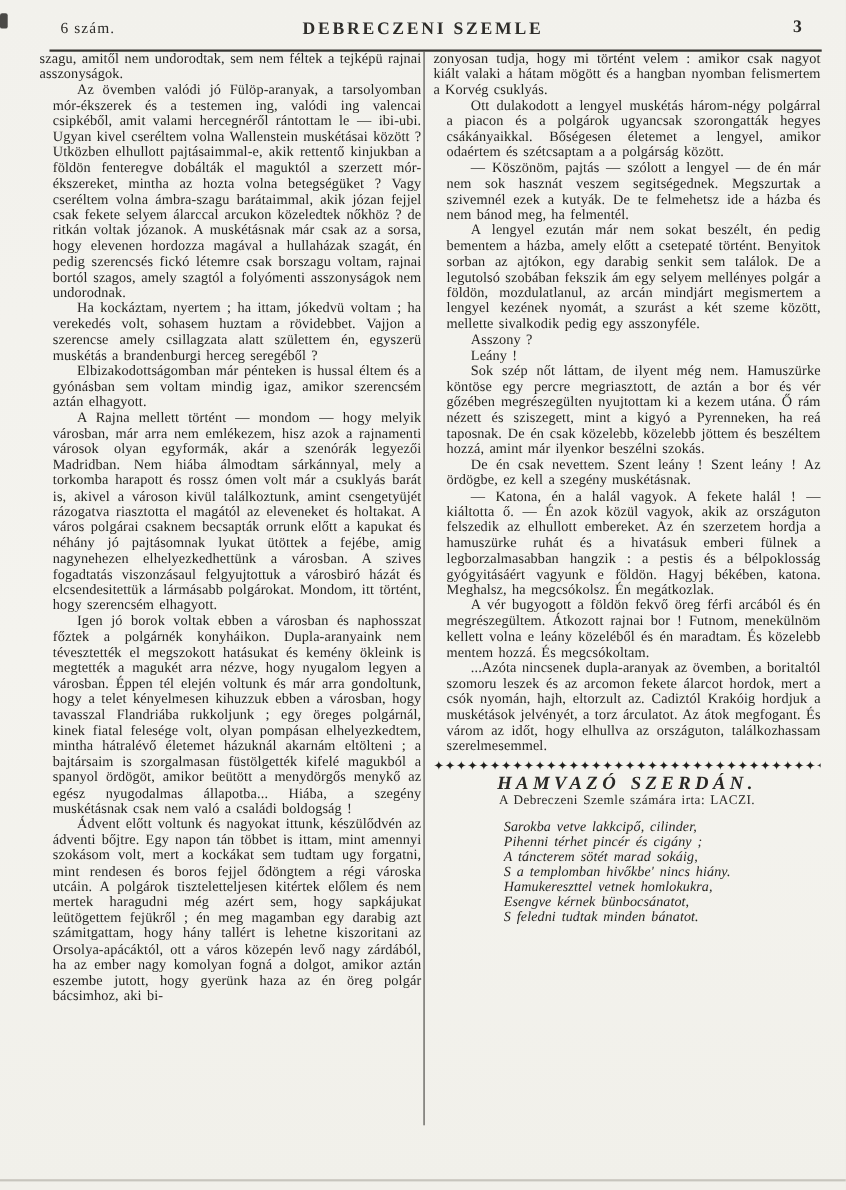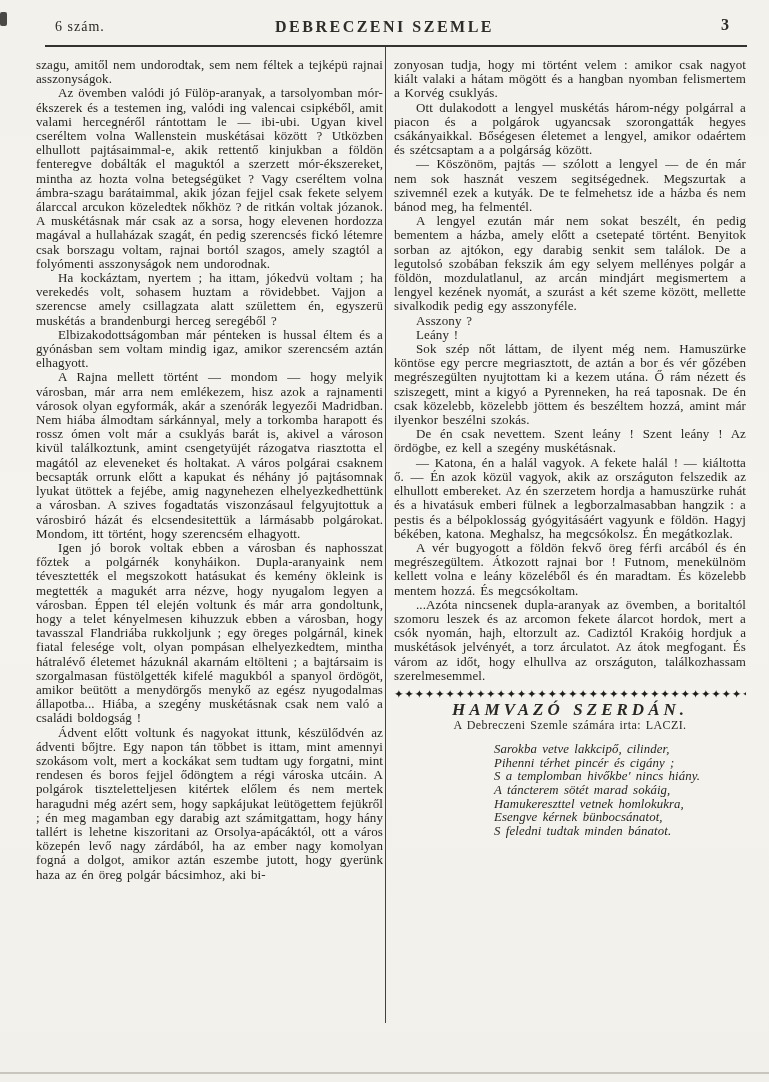--- a/index.html
+++ b/index.html
@@ -16,34 +16,34 @@
   .issue{position:absolute;top:19px;left:55px;font-size:14px;letter-spacing:1px;color:#2b2a27;}
   .journal-title{position:absolute;top:18px;left:0;width:100%;text-align:center;
     font-size:16px;font-weight:700;letter-spacing:2.5px;color:#2e2d2a;}
   .pageno{position:absolute;top:16px;right:40px;font-size:16px;font-weight:700;color:#2b2a27;}
   .header-rule{position:absolute;top:45px;left:45px;width:702px;height:2px;background:#34332f;}
   .col-divider{position:absolute;top:47px;left:385px;width:1px;height:976px;background:#43423e;}
   
   .smudge{position:absolute;top:12px;left:0;width:7px;height:14px;background:#2d2c29;border-radius:2px;opacity:.85;}
   .bottom-rule{position:absolute;top:1072px;left:0;width:769px;height:2px;background:#c7c5bd;}
   
-  .col{position:absolute;top:58px;font-size:13px;line-height:14.2px;text-align:justify;
+  .col{position:absolute;top:46px;font-size:13px;line-height:14.2px;text-align:justify;
     letter-spacing:.1px;word-spacing:1.4px;}
   .col-left{left:36px;width:347px;}
   .col-right{left:394px;width:352px;}
   p.para{margin:0;}
-  p.para.indent{text-indent:22px;}
+  p.para.indent{text-indent:22px;margin-left:12px;}
   
   .section-divider{margin-top:5px;white-space:nowrap;overflow:hidden;text-align:center;
     font-size:11.5px;line-height:12px;letter-spacing:.6px;color:#1f1e1b;font-family:"DejaVu Sans",sans-serif;}
   .article-title{margin-top:9px;text-align:center;font-style:italic;font-weight:700;
     font-size:17px;line-height:19px;letter-spacing:4px;color:#2a2926;text-indent:0;}
   .article-byline{margin-top:5px;text-align:center;font-weight:400;font-size:12px;
     line-height:13px;letter-spacing:.4px;color:#2a2926;text-indent:0;}
-  .poem{margin:11px 0 0 100px;font-style:italic;font-size:12.8px;line-height:13.7px;
+  .poem{margin:11px 0 0 64px;font-style:italic;font-size:12.8px;line-height:13.7px;
     text-align:left;word-spacing:2px;}
   .poem-line{white-space:nowrap;}
 </style>
 </head>
 <body>
 
 <div class="page">
 
   <div class="smudge"></div>
 
@@ -77,22 +77,22 @@
     <p class="para indent">...Azóta nincsenek dupla-aranyak az övemben, a boritaltól szomoru leszek és az arcomon fekete álarcot hordok, mert a csók nyomán, hajh, eltorzult az. Cadiztól Krakóig hordjuk a muskétások jelvényét, a torz árculatot. Az átok megfogant. És várom az időt, hogy elhullva az országuton, találkozhassam szerelmesemmel.</p>
 
     <div class="section-divider">✦✦✦✦✦✦✦✦✦✦✦✦✦✦✦✦✦✦✦✦✦✦✦✦✦✦✦✦✦✦✦✦✦✦✦✦✦✦✦✦</div>
 
     <p class="para article-title">HAMVAZÓ SZERDÁN.</p>
     <p class="para article-byline">A Debreczeni Szemle számára irta: LACZI.</p>
 
     <div class="poem">
       <div class="poem-line">Sarokba vetve lakkcipő, cilinder,</div>
       <div class="poem-line">Pihenni térhet pincér és cigány ;</div>
+      <div class="poem-line">A táncterem sötét marad sokáig,</div>
       <div class="poem-line">S a templomban hivőkbe' nincs hiány.</div>
-      <div class="poem-line">A táncterem sötét marad sokáig,</div>
       <div class="poem-line">Hamukereszttel vetnek homlokukra,</div>
       <div class="poem-line">Esengve kérnek bünbocsánatot,</div>
       <div class="poem-line">S feledni tudtak minden bánatot.</div>
     </div>
   </div>
 
   <div class="bottom-rule"></div>
 </div>
 
 </body></html>

